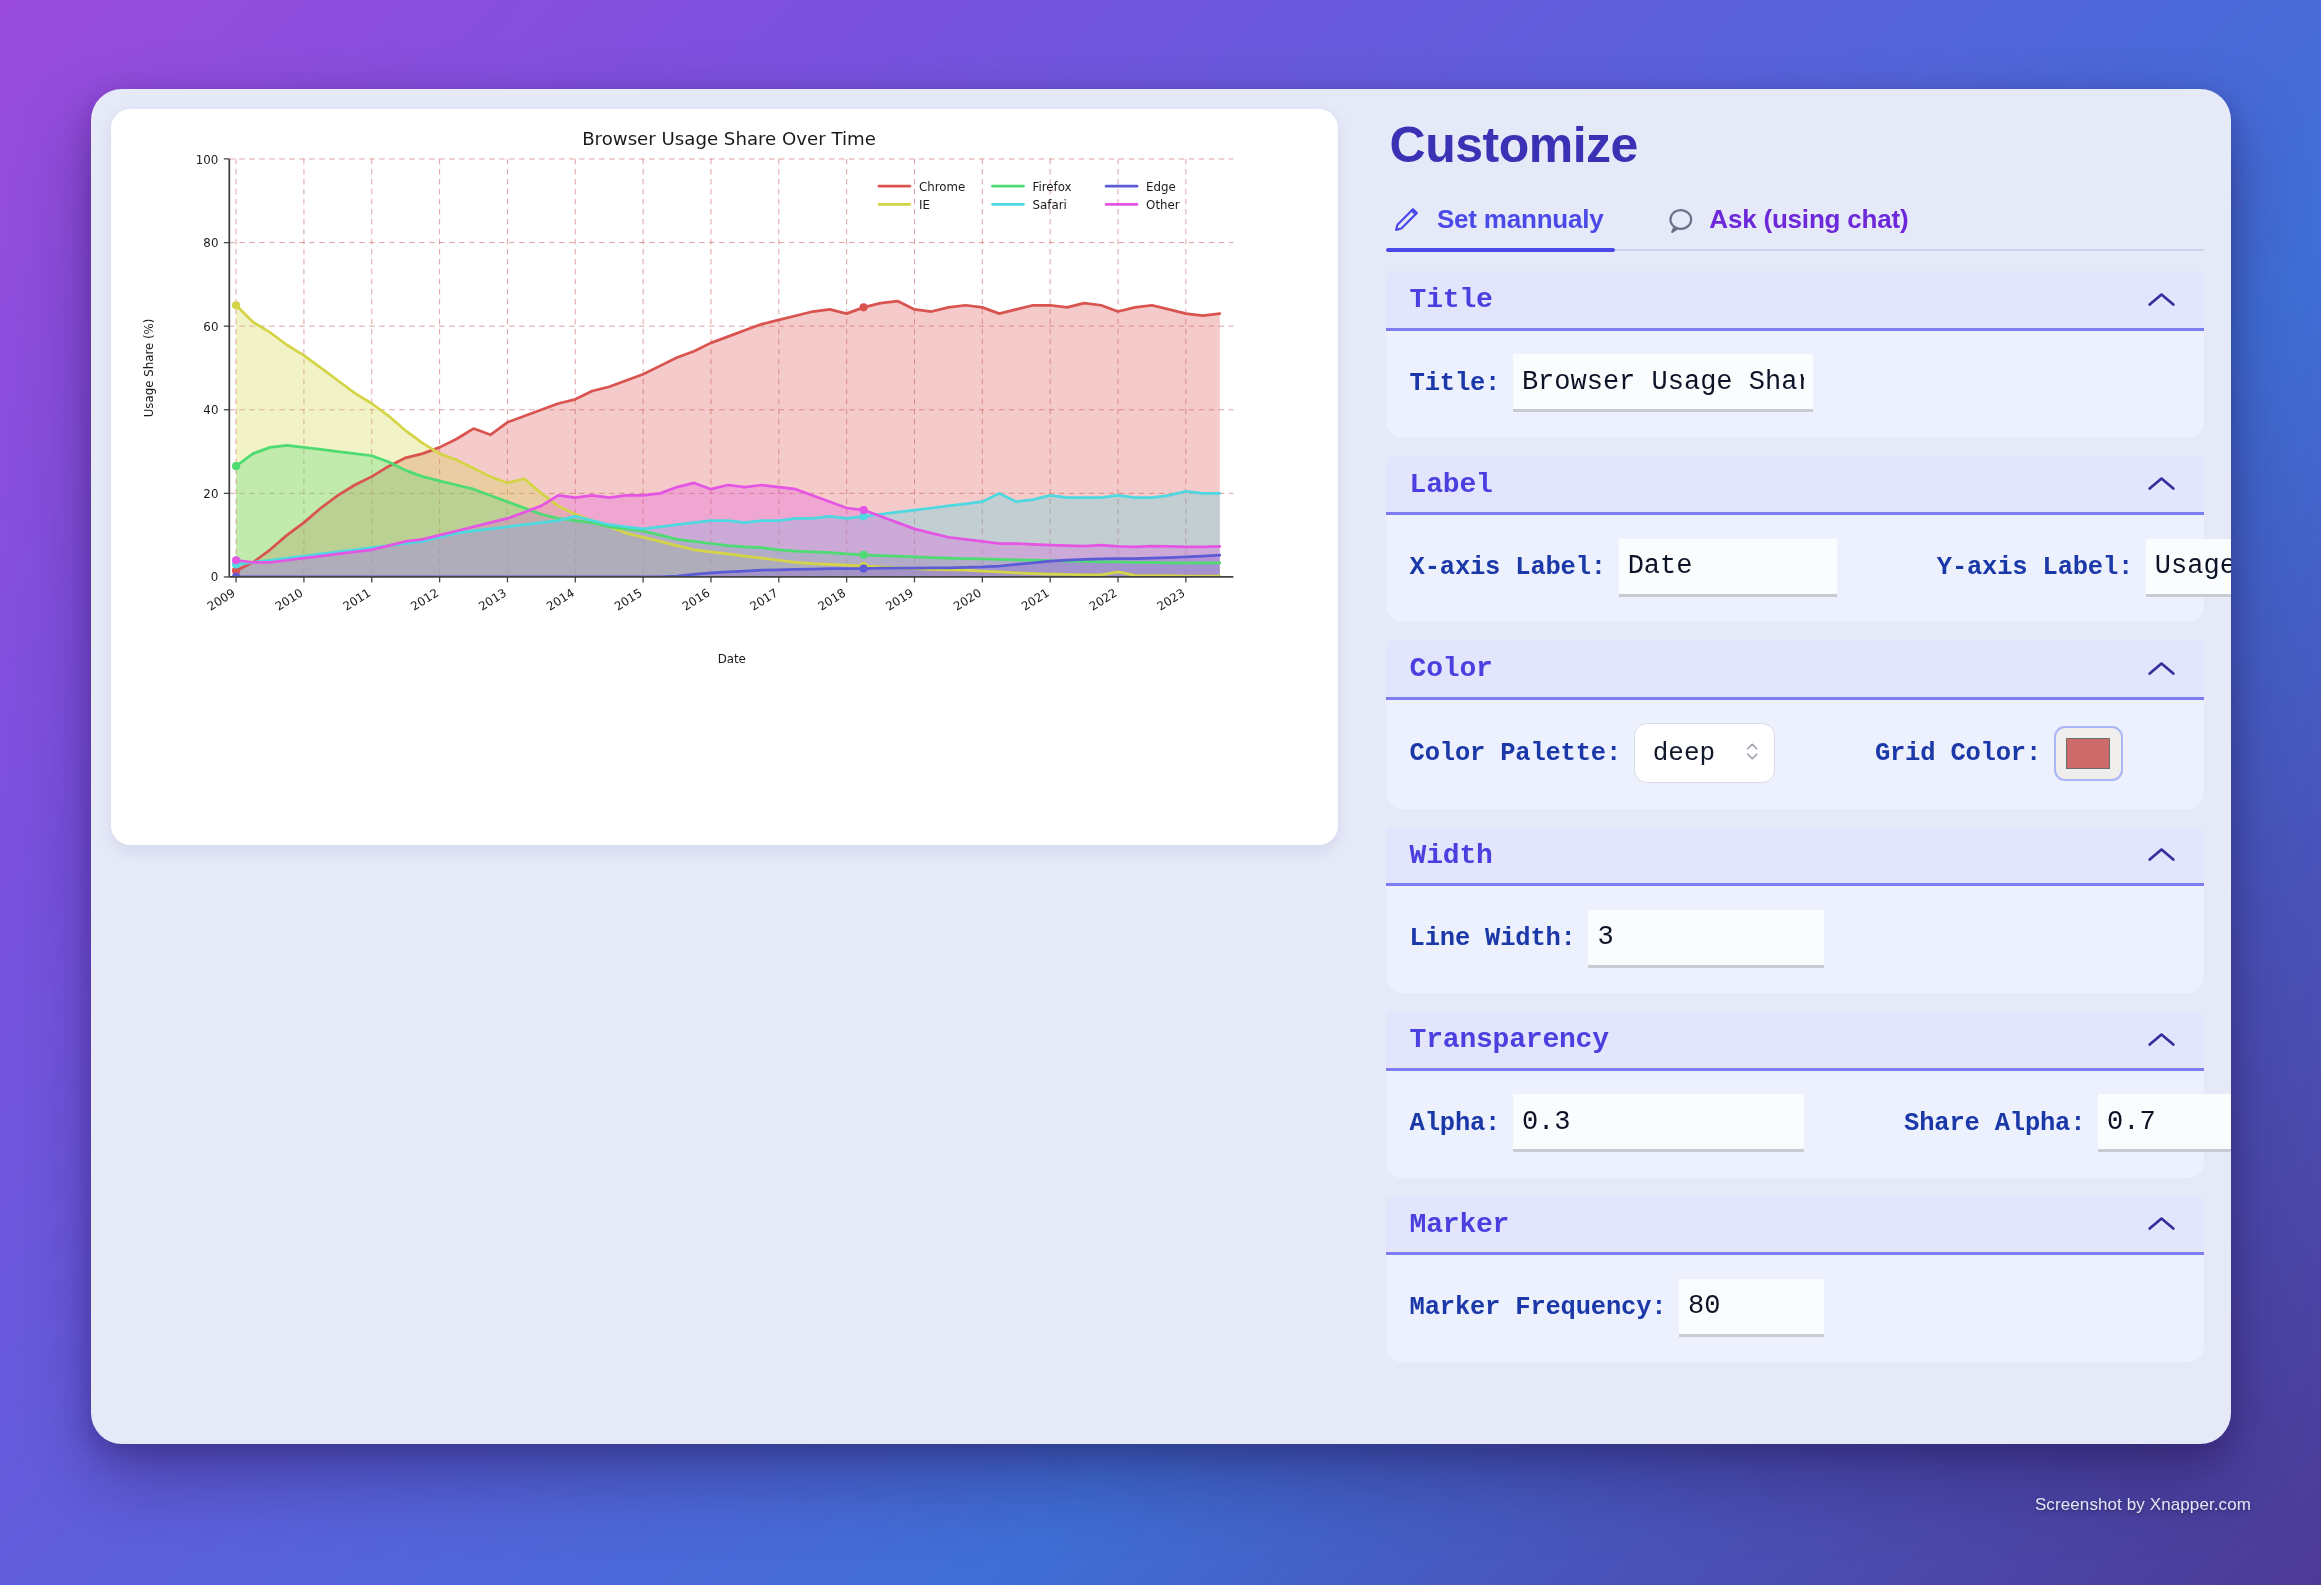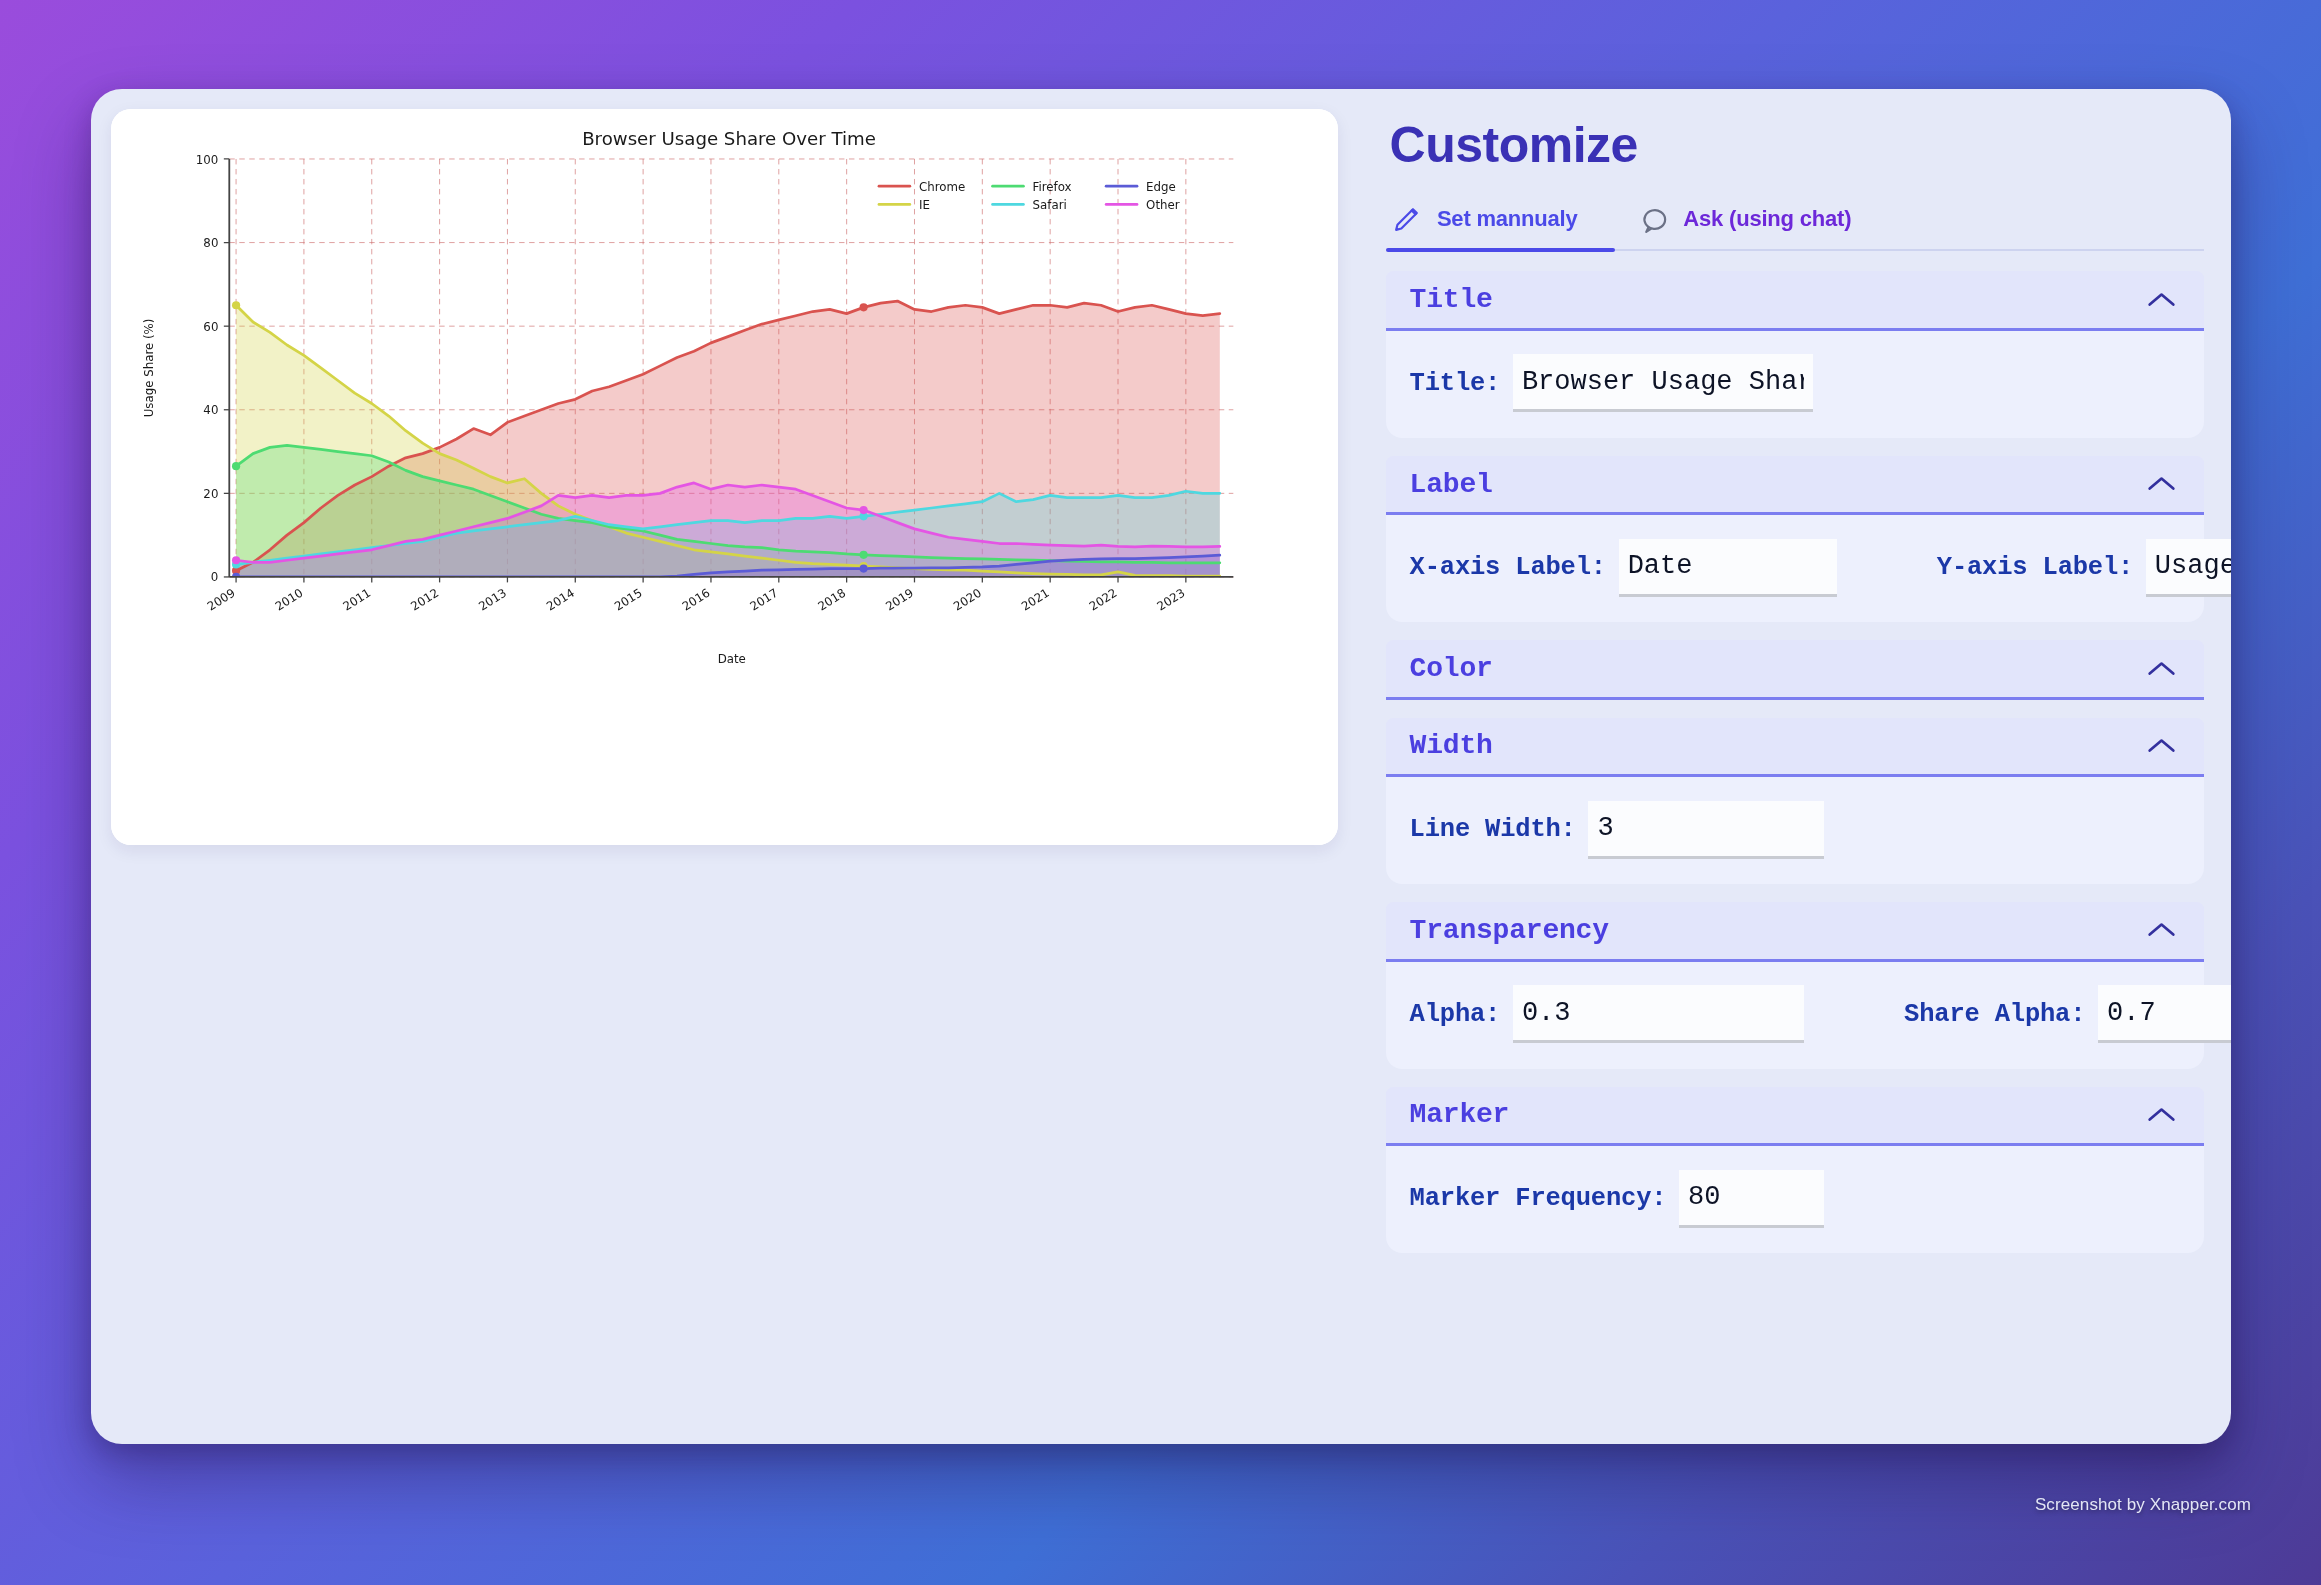--- a/index.html
+++ b/index.html
@@ -92,21 +92,21 @@
     display: flex;
     align-items: center;
     gap: 14.5px;
     padding: 7.3px 5.5px 14.5px 1.8px;
     cursor: pointer;
     background: none;
     border: none;
     font-family: inherit;
   }
 
-  .tab-label { font-size: 22px; font-weight: bold; letter-spacing: -0.2px; }
+  .tab-label { font-size: 26px; font-weight: bold; letter-spacing: -0.2px; }
   .tab.active .tab-label { color: #4b4ae8; }
   .tab.inactive .tab-label { color: #6d28d9; font-weight: bold; }
 
   .tab.active::after {
     content: "";
     position: absolute;
     left: 0;
     bottom: -2.7px;
     width: 229px;
     height: 4.5px;
@@ -429,20 +429,41 @@
 
       <div class="section">
         <div class="section-head">
           <span class="section-name">Color</span>
           <span class="chev">
             <svg viewBox="0 0 34 22" width="31" height="20" fill="none" stroke="#33309e" stroke-width="3" stroke-linecap="round" stroke-linejoin="round">
                 <path d="M4 16l13-11 13 11"></path>
               </svg>
           </span>
         </div>
+        <div class="section-body">
+          <div class="field">
+            <span class="field-label">Color Palette:</span>
+            <div class="select-box">
+              <span class="select-value">deep</span>
+              <span>
+                <svg viewBox="0 0 16 30" width="14.5" height="27" fill="none" stroke="#9aa0ae" stroke-width="1.8" stroke-linecap="round" stroke-linejoin="round">
+                  <path d="M3 12l5-5 5 5"></path>
+                    <path d="M3 18l5 5 5-5"></path>
+                </svg>
+              </span>
+            </div>
+          </div>
+          <div class="spacer-lg"></div>
+          <div class="field">
+            <span class="field-label">Grid Color:</span>
+            <div class="color-swatch-wrap">
+              <div class="color-swatch" id="grid-swatch" style="background: rgb(205, 107, 107);"></div>
+            </div>
+          </div>
+        </div>
       </div>
 
       <div class="section">
         <div class="section-head">
           <span class="section-name">Width</span>
           <span class="chev">
             <svg viewBox="0 0 34 22" width="31" height="20" fill="none" stroke="#33309e" stroke-width="3" stroke-linecap="round" stroke-linejoin="round">
                 <path d="M4 16l13-11 13 11"></path>
               </svg>
           </span>

